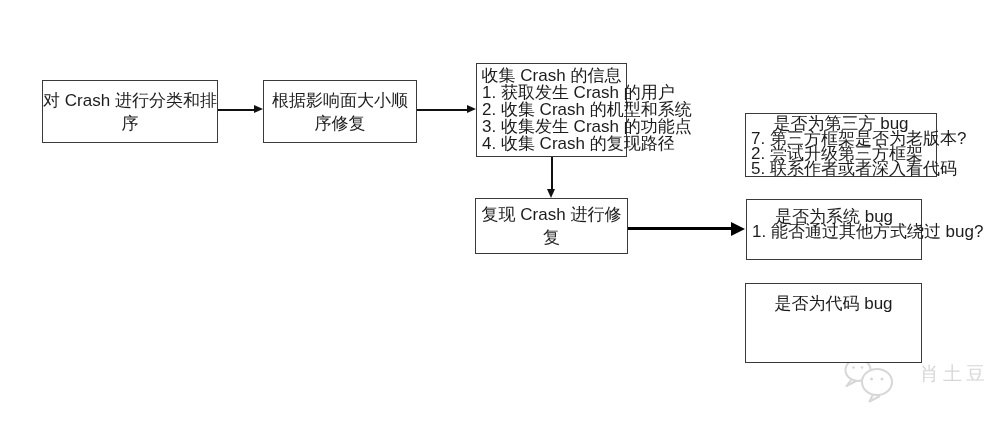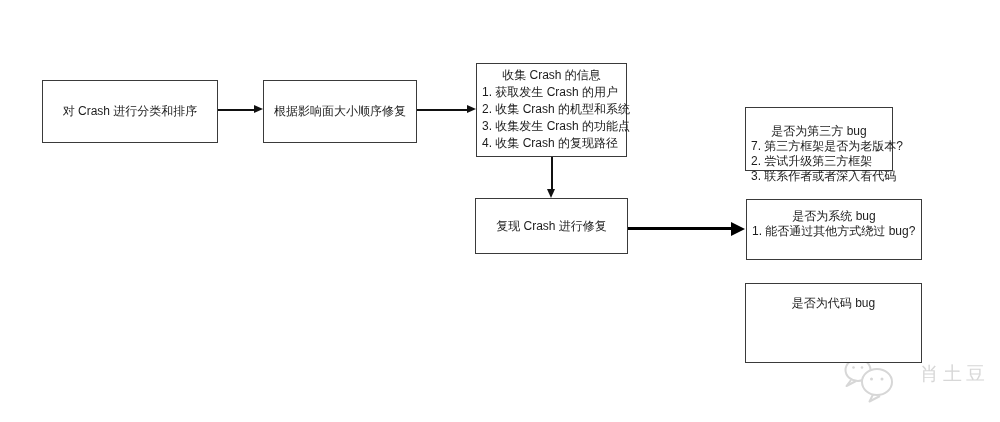--- a/index.html
+++ b/index.html
@@ -15,21 +15,21 @@
     overflow: hidden;
   }
 
   
   .box {
     position: absolute;
     box-sizing: border-box;
     border: 1px solid #3a3a3a;
     background: #ffffff;
     color: #1c1c1c;
-    font-size: 12px;
+    font-size: 17px;
     z-index: 2;
   }
   .box.center-single {
     display: flex;
     align-items: center;
     justify-content: center;
     text-align: center;
   }
   .box-title {
     text-align: center;
@@ -40,21 +40,21 @@
     white-space: nowrap;
   }
   .box-body {
     text-align: left;
   }
 
   #b1 { left: 42px;  top: 80px;  width: 176px; height: 63px; }
   #b2 { left: 263px; top: 80px;  width: 154px; height: 63px; }
   #b3 { left: 476px; top: 63px;  width: 151px; height: 94px; padding-top: 3px; line-height: 17px; }
   #b4 { left: 475px; top: 198px; width: 153px; height: 56px; }
-  #b5 { left: 745px; top: 107px; width: 148px; height: 64px; padding-top: 16px; line-height: 15px; }
+  #b5 { left: 745px; top: 113px; width: 192px; height: 64px; padding-top: 2px; line-height: 15px; }
   #b6 { left: 746px; top: 199px; width: 176px; height: 61px; padding-top: 9px; line-height: 15px; }
   #b7 { left: 745px; top: 283px; width: 177px; height: 80px; padding: 12px 4px 0 4px; line-height: 15px; }
 
   
   .arrow { position: absolute; background: #111111; z-index: 1; }
   .arrow-h { height: 1.5px; }
   .arrow-h::after {
     content: "";
     position: absolute;
     right: -8px; top: -3.75px;
@@ -143,21 +143,21 @@
   </div>
 
   <div class="box center-single" id="b4">
     <span>复现 Crash 进行修复</span>
   </div>
 
   <div class="box" id="b5">
     <div class="box-title">是否为第三方 bug</div>
     <div class="box-row">7. 第三方框架是否为老版本?</div>
     <div class="box-row">2. 尝试升级第三方框架</div>
-    <div class="box-row">3. 联系作者或者深入看代码</div>
+    <div class="box-row">5. 联系作者或者深入看代码</div>
   </div>
 
   <div class="box" id="b6">
     <div class="box-title">是否为系统 bug</div>
     <div class="box-row">1. 能否通过其他方式绕过 bug?</div>
   </div>
 
   <div class="box" id="b7">
     <div class="box-title">是否为代码 bug</div>
   </div>

